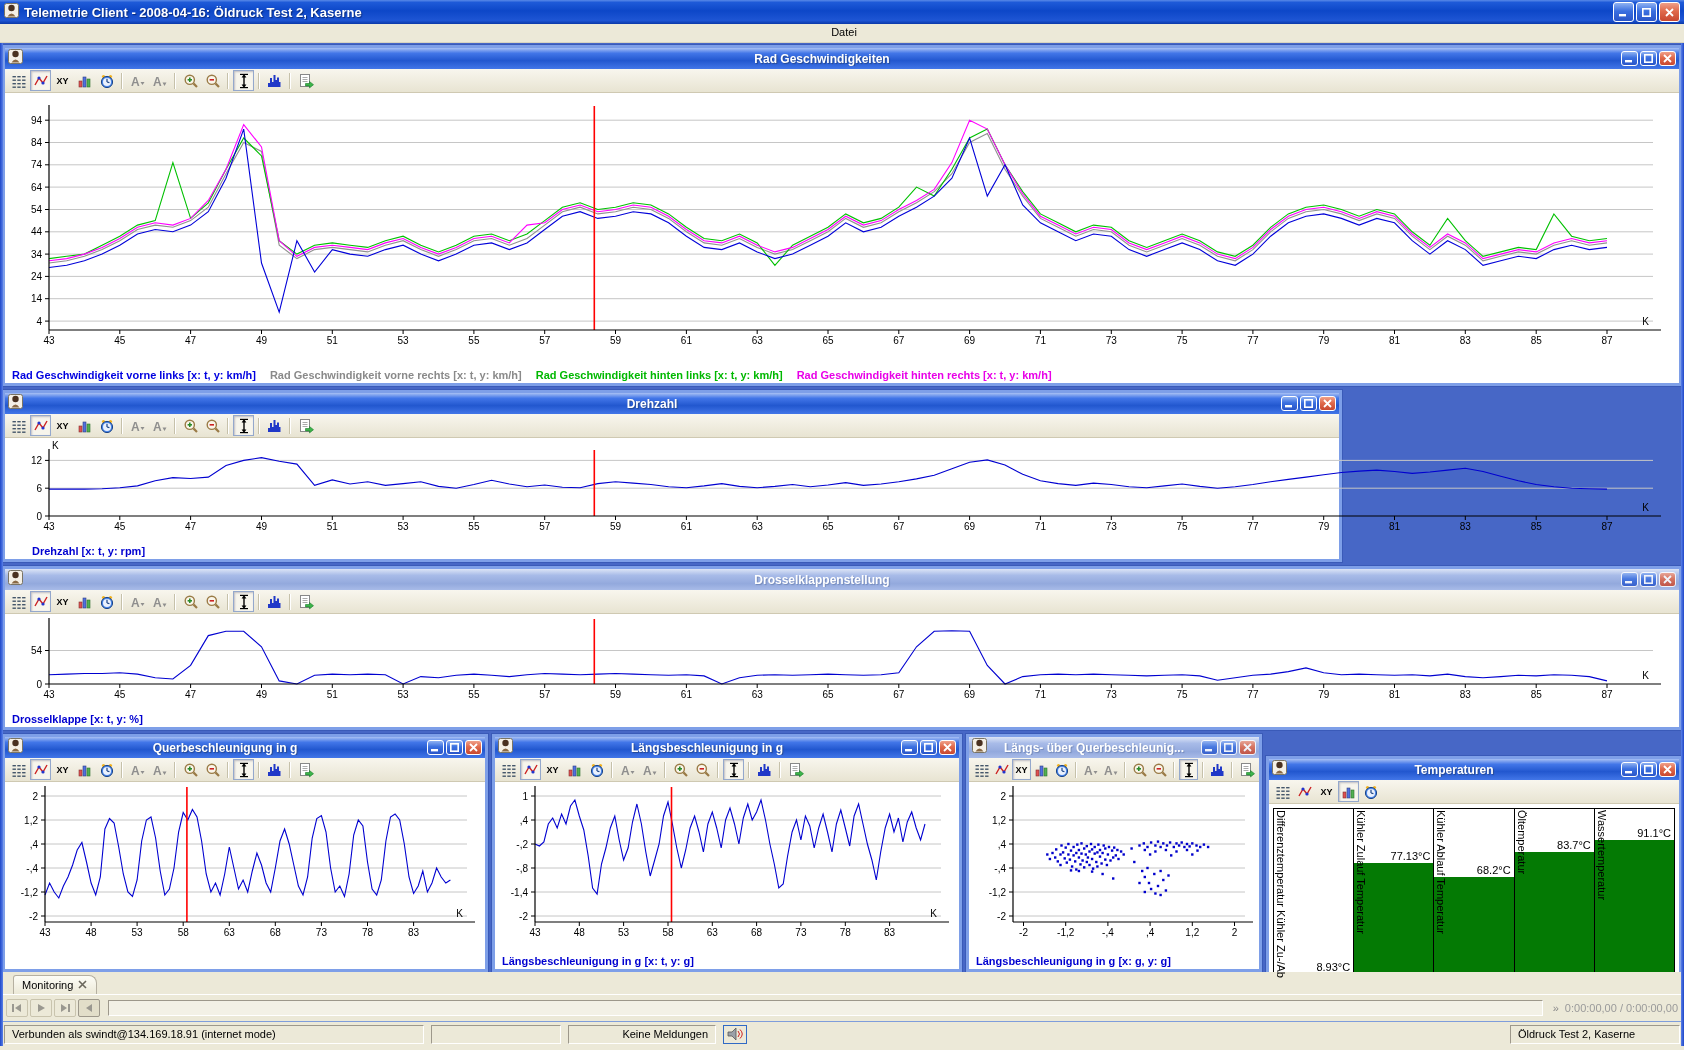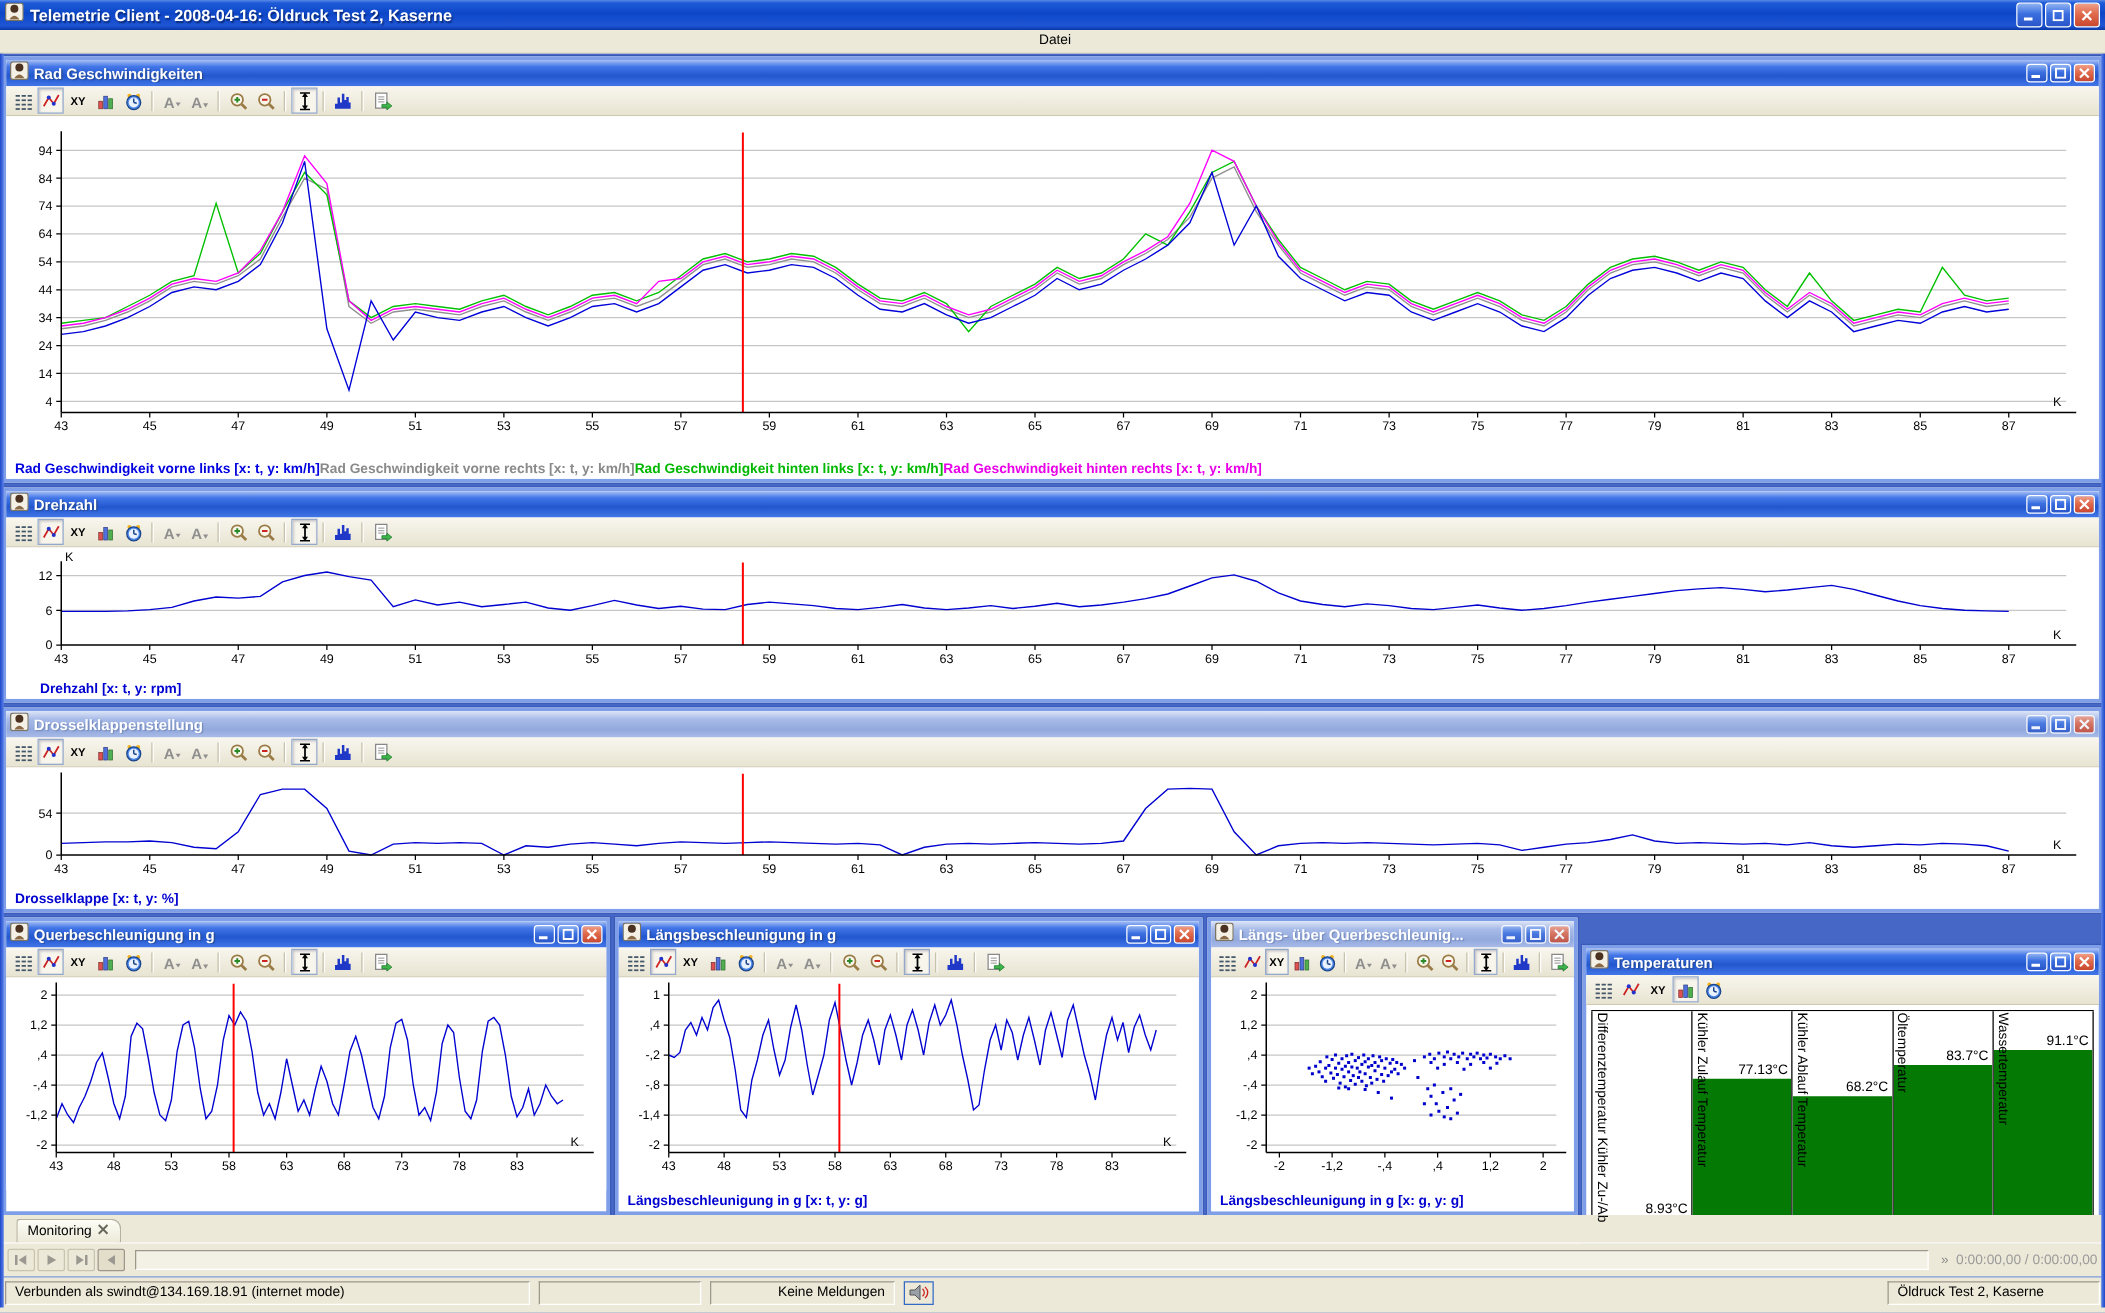--- a/index.html
+++ b/index.html
@@ -16,21 +16,21 @@
     border-bottom:1px solid #d8d4c0; display:flex; align-items:center; padding-left:4px;flex-direction:column; }
   .menu-item { font-size:11px; padding:2px 8px; color:#000; }
 
   .edge { position:absolute; top:43px; bottom:4px; width:3px;
     background:linear-gradient(90deg,#1e47c8,#5a80e8); z-index:50; }
   .edge-l { left:0; } .edge-r { right:0; background:linear-gradient(90deg,#5a80e8,#1e47c8); }
 
   .mdi { position:absolute; left:0; right:0; top:43px; height:929px; background:#4767c6; }
 
   
-  .win { position:absolute; border:3px solid #7e9fe8; background:#fff; box-shadow:0 0 0 1px #3a5ab8; }
+  .win { position:absolute; border:3px solid #7e9fe8; background:#fff; box-shadow:0 0 0 1px #3a5ab8;text-align:center; }
   .tbar { height:21px; display:flex; align-items:center; gap:4px; padding:0 3px;
     background:linear-gradient(180deg,#a8c0f4 0%,#4276e8 25%,#2257cf 60%,#4276e8 100%); }
   .win.inactive .tbar { background:linear-gradient(180deg,#dce4f6 0%,#a8bbe8 30%,#93a9dd 70%,#a8bbe8 100%); }
   .wtitle { color:#fff; font-weight:bold; font-size:12px; flex:1; text-shadow:1px 1px 1px #26488f;
     white-space:nowrap; overflow:hidden; }
   .win.inactive .wtitle { text-shadow:1px 1px 1px #7388b8; }
   .wbtns,.tb-btns { display:flex; gap:2px; }
   .wbtn { width:17px; height:15px; border:1px solid #fff; border-radius:3px;
     display:flex; align-items:center; justify-content:center;
     background:linear-gradient(180deg,#8fb2f2,#3a6fe0 45%,#2a55c8); }
@@ -41,21 +41,21 @@
   .tools { height:24px; background:linear-gradient(#f8f6ee,#e8e4d2); border-bottom:1px solid #cfc9b2;
     display:flex; align-items:center; padding:0 3px; gap:1px; }
   .tbtn { width:21px; height:21px; display:flex; align-items:center; justify-content:center; border:1px solid transparent; }
   .tbtn.pressed { border:1px solid #94a8cc; background:#f7f5ec; box-shadow:inset 1px 1px 2px rgba(90,90,120,.35); }
   .tbtn.disabled { opacity:.95; }
   .tsep { width:2px; height:16px; border-left:1px solid #c6c1aa; border-right:1px solid #fff; margin:0 3px; }
   .xy-glyph { font-size:9px; font-weight:bold; color:#000; letter-spacing:0; }
 
   .chart { display:block; width:100%; background:#fff; }
   .chart svg text.tick { font-family:"Liberation Sans",sans-serif; font-size:10px; fill:#000; }
-  .legend { height:17px; background:#fff; display:flex; gap:0; align-items:center;
+  .legend { height:17px; background:#fff; display:flex; gap:14px; align-items:center;
     padding-left:7px; font-size:11px; font-weight:bold; white-space:nowrap; overflow:hidden; }
 
   
   .barwrap { position:relative; height:181px; margin:4px; border-top:1px solid #000;
     display:flex; background:#fff; }
   .tcell { position:relative; flex:1; border-left:1px solid #000; background:#fff; overflow:hidden; }
   .tcell:last-child { border-right:1px solid #000; }
   .tfill { position:absolute; left:0; right:0; bottom:0; background:#047a04; }
   .tlabel { position:absolute; top:1px; left:0px; writing-mode:vertical-rl; font-size:11px; color:#000;
     z-index:2; max-height:98%; overflow:hidden; white-space:nowrap; line-height:13px; }
@@ -342,21 +342,21 @@
             <text x="1644" y="232" text-anchor="end" class="tick">K</text>
           </svg></div>
       <div class="legend">
           <span style="color: rgb(0, 0, 224);">Rad Geschwindigkeit vorne links [x: t, y: km/h]</span>
           <span style="color: rgb(138, 138, 138);">Rad Geschwindigkeit vorne rechts [x: t, y: km/h]</span>
           <span style="color: rgb(0, 184, 0);">Rad Geschwindigkeit hinten links [x: t, y: km/h]</span>
           <span style="color: rgb(232, 0, 232);">Rad Geschwindigkeit hinten rechts [x: t, y: km/h]</span>
         </div>
     </div>
 
-    <div class="win" style="left:2px;top:347px;width:1680px;height:172px">
+    <div class="win" style="left:2px;top:347px;width:1340px;height:172px">
       <div class="tbar">
         <span class="appicon"><svg width="15" height="15">
               <rect x="0.5" y="0.5" width="14" height="14" rx="2" fill="#f5f0e6" stroke="#7a7464"></rect>
               <circle cx="7.5" cy="5" r="3.2" fill="#4a3120"></circle>
               <path d="M3.5 13.5 Q7.5 7.5 11.5 13.5 Z" fill="#8a6a46"></path>
             </svg></span>
         <span class="wtitle">Drehzahl</span>
         <span class="wbtns">
             <span class="wbtn ">
               <svg width="9" height="9">

